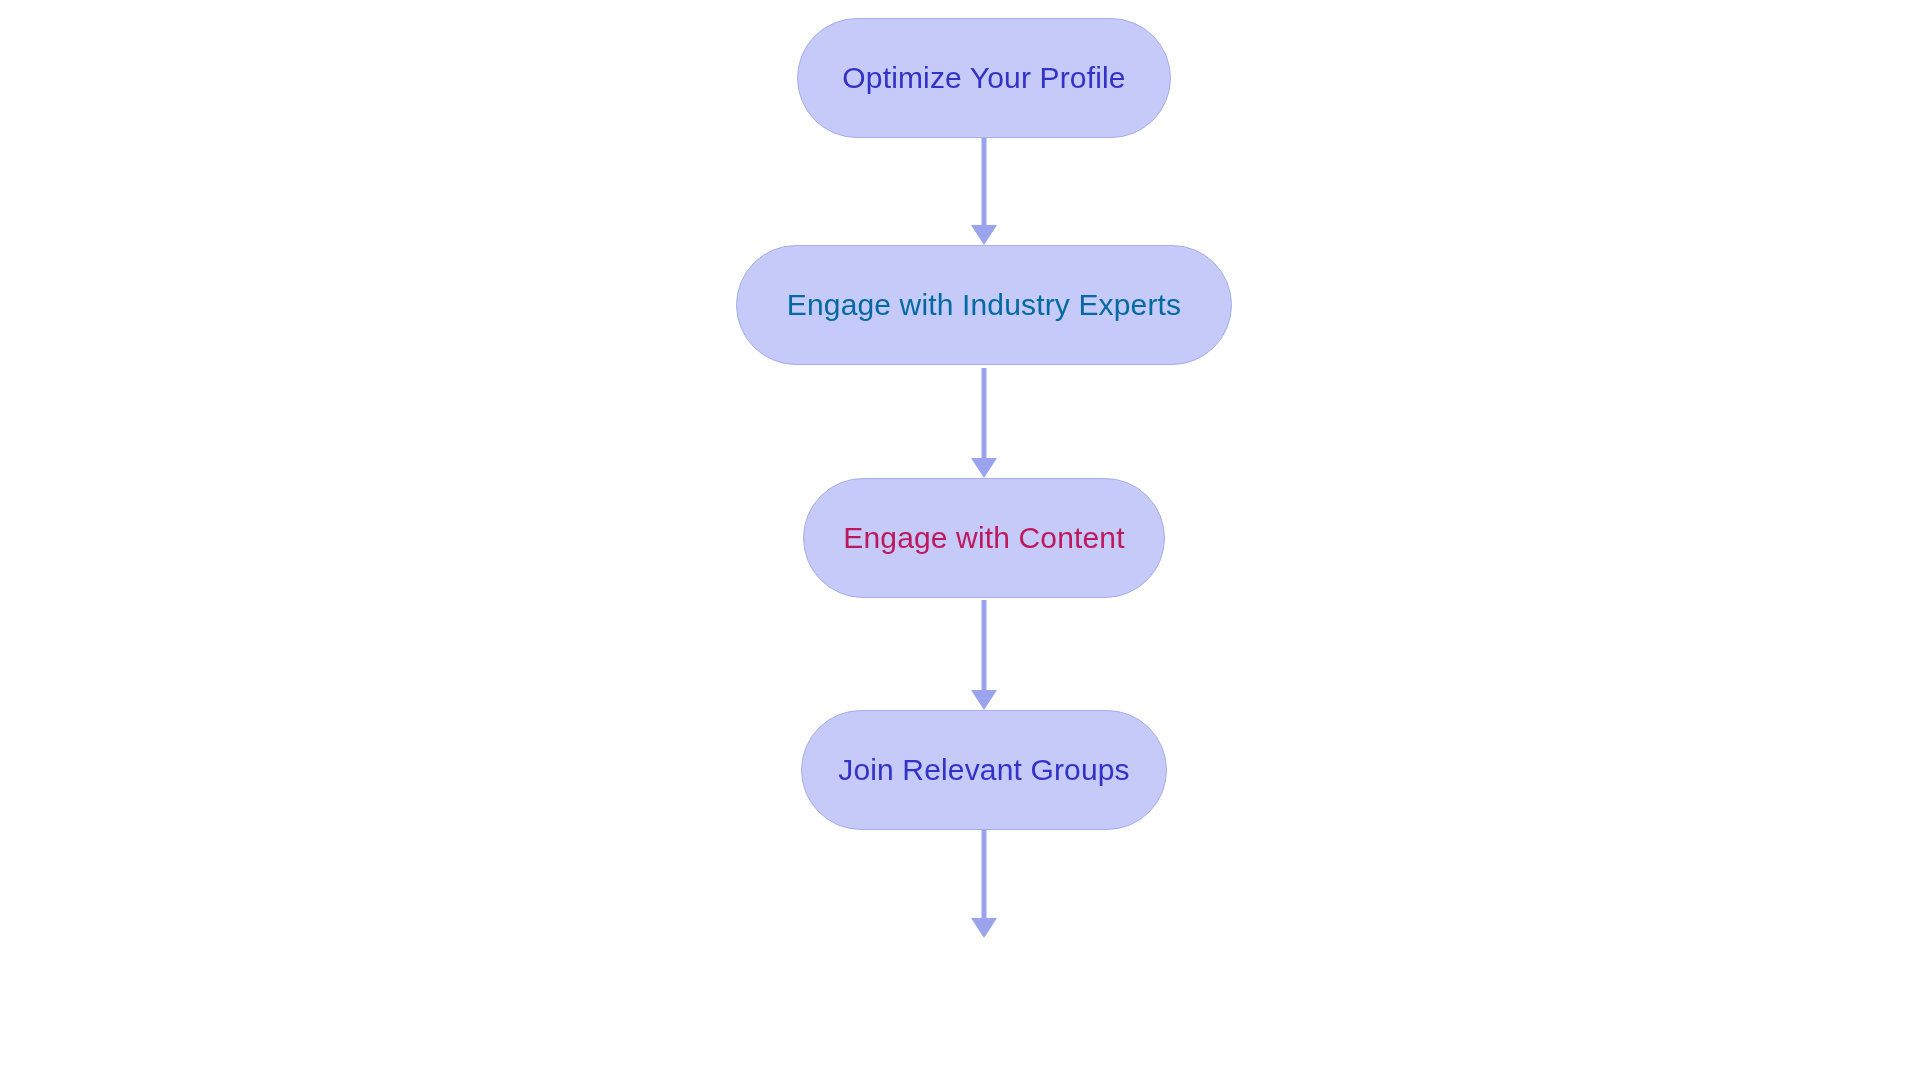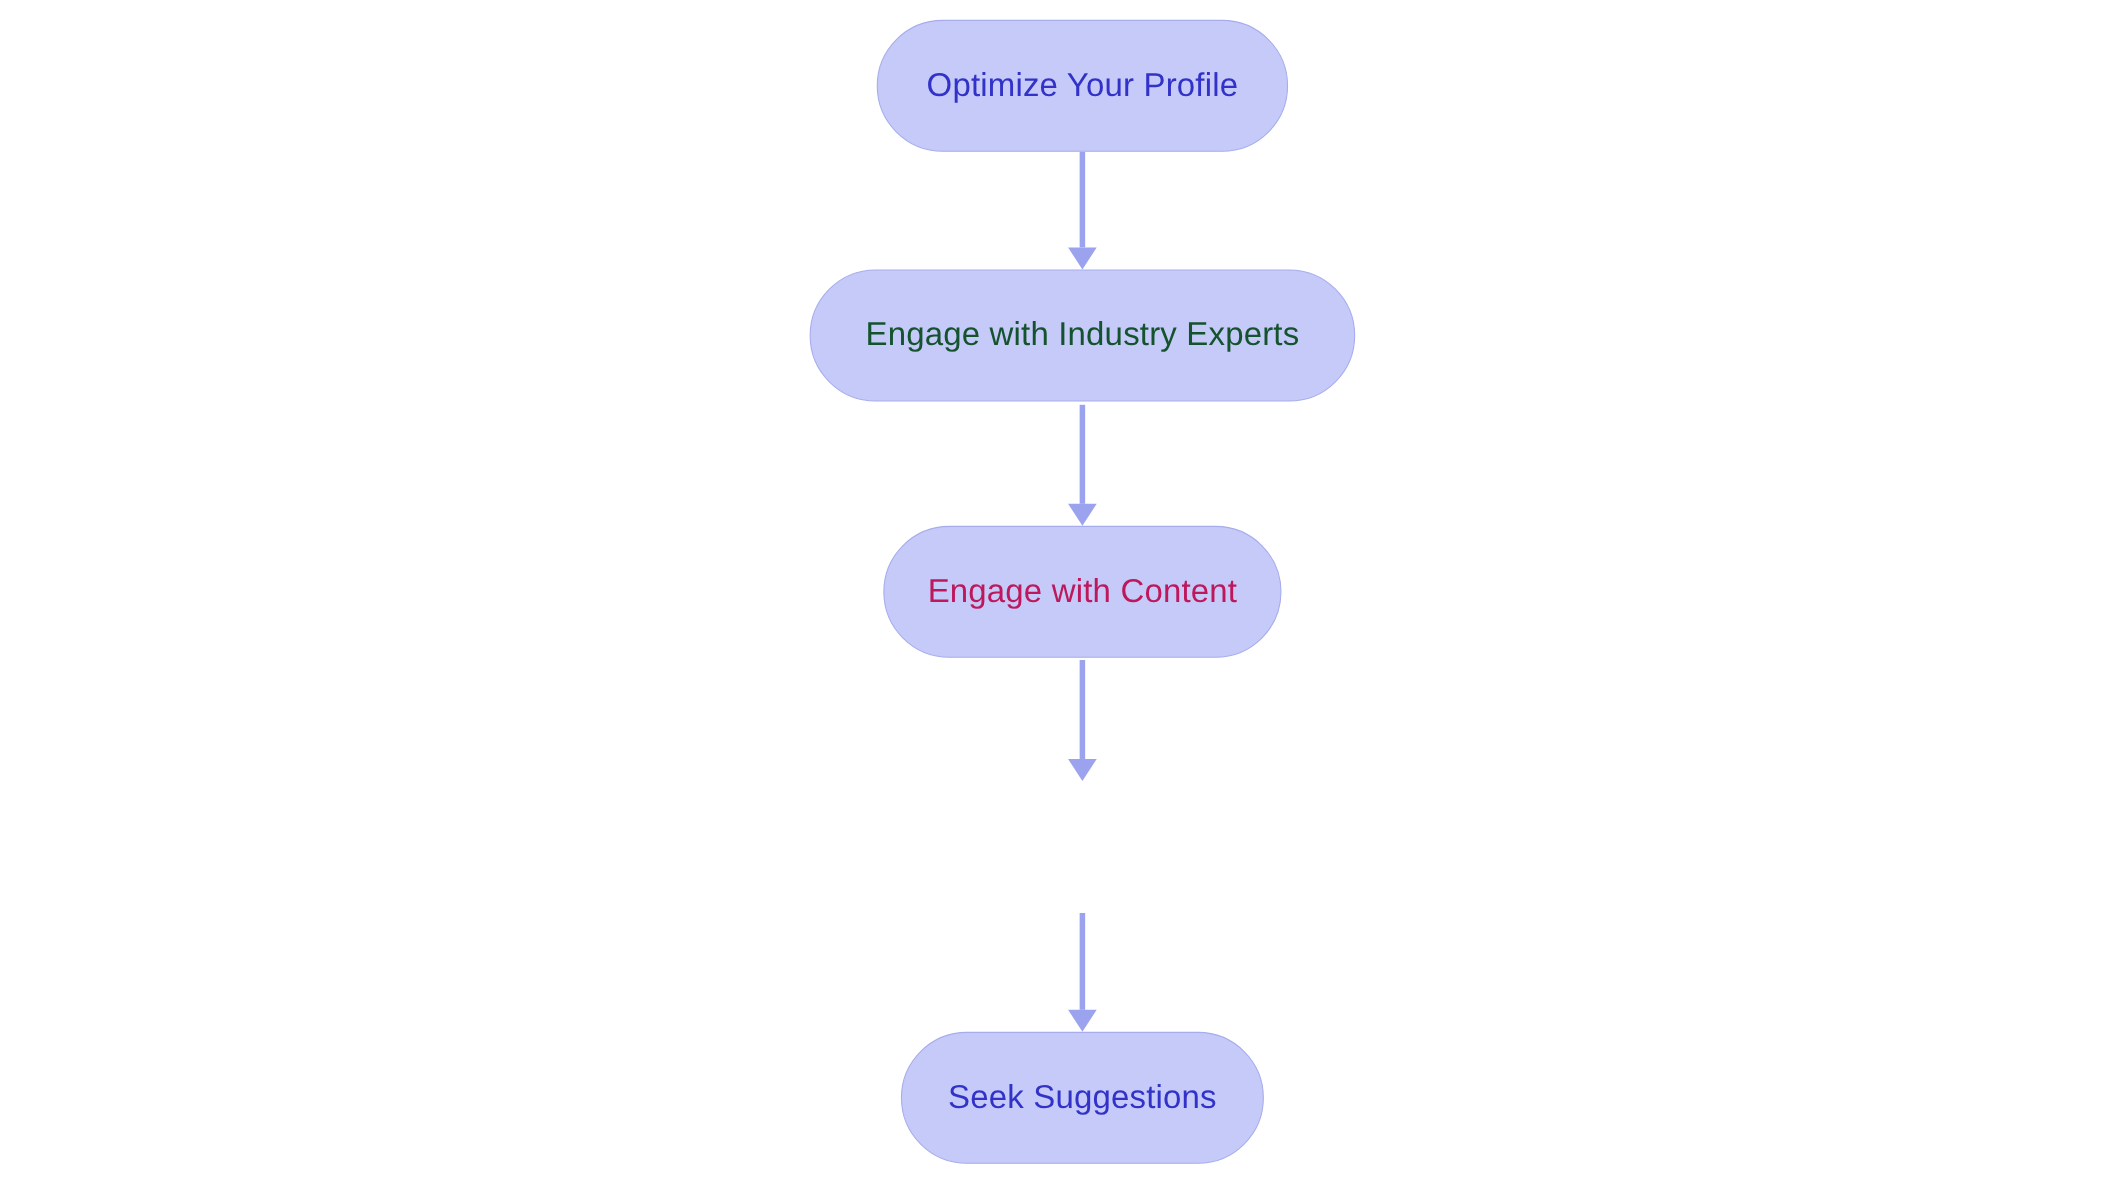--- a/index.html
+++ b/index.html
@@ -82,40 +82,40 @@
   <div class="flow-node" style="width: 374px; top: 18px; background: rgb(197, 202, 249); border-color: rgb(167, 173, 236);">
     <span class="flow-node-label" style="color: rgb(50, 50, 200);">Optimize Your Profile</span>
   </div>
 
   <div class="flow-connector" style="top: 138px; height: 107px;">
     <div class="connector-shaft" style="height: 87px; background: rgb(155, 163, 238);"></div>
     <div class="connector-head" style="border-top-color: rgb(155, 163, 238);"></div>
   </div>
 
   <div class="flow-node" style="width: 496px; top: 245px; background: rgb(197, 202, 249); border-color: rgb(167, 173, 236);">
-    <span class="flow-node-label" style="color: #14532d;">Engage with Industry Experts</span>
+    <span class="flow-node-label" style="color: #0369a1;">Engage with Industry Experts</span>
   </div>
 
   <div class="flow-connector" style="top: 368px; height: 110px;">
     <div class="connector-shaft" style="height: 90px; background: rgb(155, 163, 238);"></div>
     <div class="connector-head" style="border-top-color: rgb(155, 163, 238);"></div>
   </div>
 
   <div class="flow-node" style="width: 362px; top: 478px; background: rgb(197, 202, 249); border-color: rgb(167, 173, 236);">
     <span class="flow-node-label" style="color: #be185d;">Engage with Content</span>
   </div>
 
   <div class="flow-connector" style="top: 600px; height: 110px;">
     <div class="connector-shaft" style="height: 90px; background: rgb(155, 163, 238);"></div>
     <div class="connector-head" style="border-top-color: rgb(155, 163, 238);"></div>
   </div>
 
+  <div class="flow-node" style="width: 366px; top: 710px; background: rgb(197, 202, 249); border-color: rgb(167, 173, 236);">
+    <span class="flow-node-label" style="color: rgb(50, 50, 200);">Join Relevant Groups</span>
+  </div>
 
   <div class="flow-connector" style="top: 830px; height: 108px;">
     <div class="connector-shaft" style="height: 88px; background: rgb(155, 163, 238);"></div>
     <div class="connector-head" style="border-top-color: rgb(155, 163, 238);"></div>
   </div>
 
-  <div class="flow-node" style="width: 330px; top: 938px; background: rgb(197, 202, 249); border-color: rgb(167, 173, 236);">
-    <span class="flow-node-label" style="color: rgb(50, 50, 200);">Seek Suggestions</span>
-  </div>
 
 </div>
 
 </body></html>

